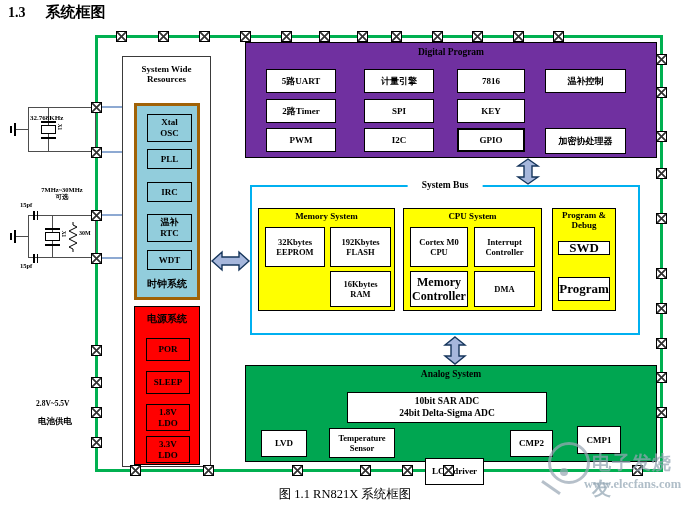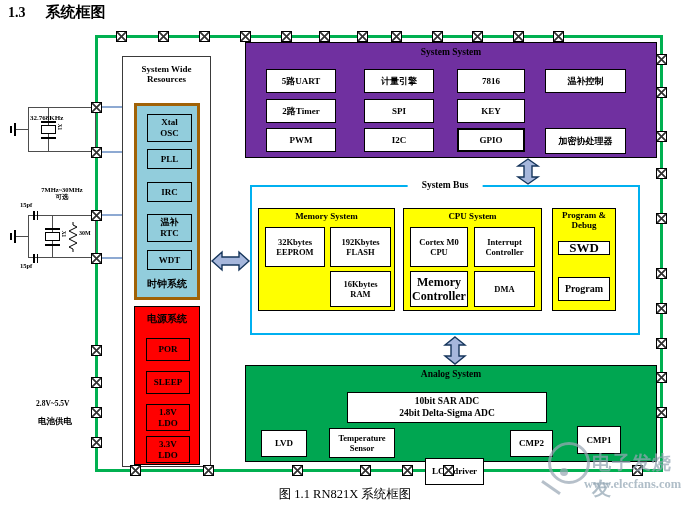--- a/index.html
+++ b/index.html
@@ -102,21 +102,21 @@
       <div class="cell" style="left:11px;top:31px;width:44px;height:23px;background:#FF0000;">POR</div>
       <div class="cell" style="left:11px;top:64px;width:44px;height:23px;background:#FF0000;">SLEEP</div>
       <div class="cell" style="left:11px;top:97px;width:44px;height:27px;background:#FF0000;">1.8V
 LDO</div>
       <div class="cell" style="left:11px;top:129px;width:44px;height:27px;background:#FF0000;">3.3V
 LDO</div>
     </div>
   </div>
 
   <div class="groupbox" style="left:245px;top:42px;width:412px;height:116px;background:#7030A0;border:1px solid #000;">
-    <div class="sec-title" style="top:4px;">System System</div>
+    <div class="sec-title" style="top:4px;">Digital Program</div>
     <div class="cell" style="left:20px;top:26px;width:70px;height:24px;">5路UART</div>
     <div class="cell" style="left:118px;top:26px;width:70px;height:24px;">计量引擎</div>
     <div class="cell" style="left:211px;top:26px;width:68px;height:24px;">7816</div>
     <div class="cell" style="left:299px;top:26px;width:81px;height:24px;">温补控制</div>
     <div class="cell" style="left:20px;top:56px;width:70px;height:24px;">2路Timer</div>
     <div class="cell" style="left:118px;top:56px;width:70px;height:24px;">SPI</div>
     <div class="cell" style="left:211px;top:56px;width:68px;height:24px;">KEY</div>
     <div class="cell" style="left:20px;top:85px;width:70px;height:24px;">PWM</div>
     <div class="cell" style="left:118px;top:85px;width:70px;height:24px;">I2C</div>
     <div class="cell" style="left:211px;top:85px;width:68px;height:24px;border-width:2px;">GPIO</div>
@@ -144,21 +144,21 @@
 Controller</div>
       <div class="cell" style="left:6px;top:62px;width:58px;height:36px;font-size:12px;">Memory
 Controller</div>
       <div class="cell" style="left:70px;top:62px;width:61px;height:36px;font-size:8.5px;">DMA</div>
     </div>
 
     <div class="groupbox" style="left:300px;top:21px;width:64px;height:103px;background:#FFFF00;border:1px solid #000;">
       <div class="sec-title prel" style="top:2px;font-size:9px;">Program &amp;
 Debug</div>
       <div class="cell" style="left:5px;top:32px;width:52px;height:14px;font-size:13px;">SWD</div>
-      <div class="cell" style="left:5px;top:68px;width:52px;height:24px;font-size:10px;">Program</div>
+      <div class="cell" style="left:5px;top:68px;width:52px;height:24px;font-size:13px;">Program</div>
     </div>
   </div>
 
   <div class="groupbox" style="left:245px;top:365px;width:412px;height:97px;background:#00A651;border:1px solid #000;">
     <div class="sec-title" style="top:3px;">Analog System</div>
     <div class="cell" style="left:101px;top:26px;width:200px;height:31px;font-size:9.5px;">10bit SAR ADC
 24bit Delta-Sigma ADC</div>
     <div class="cell" style="left:15px;top:64px;width:46px;height:27px;">LVD</div>
     <div class="cell" style="left:83px;top:62px;width:66px;height:30px;font-size:8.5px;">Temperature
 Sensor</div>

